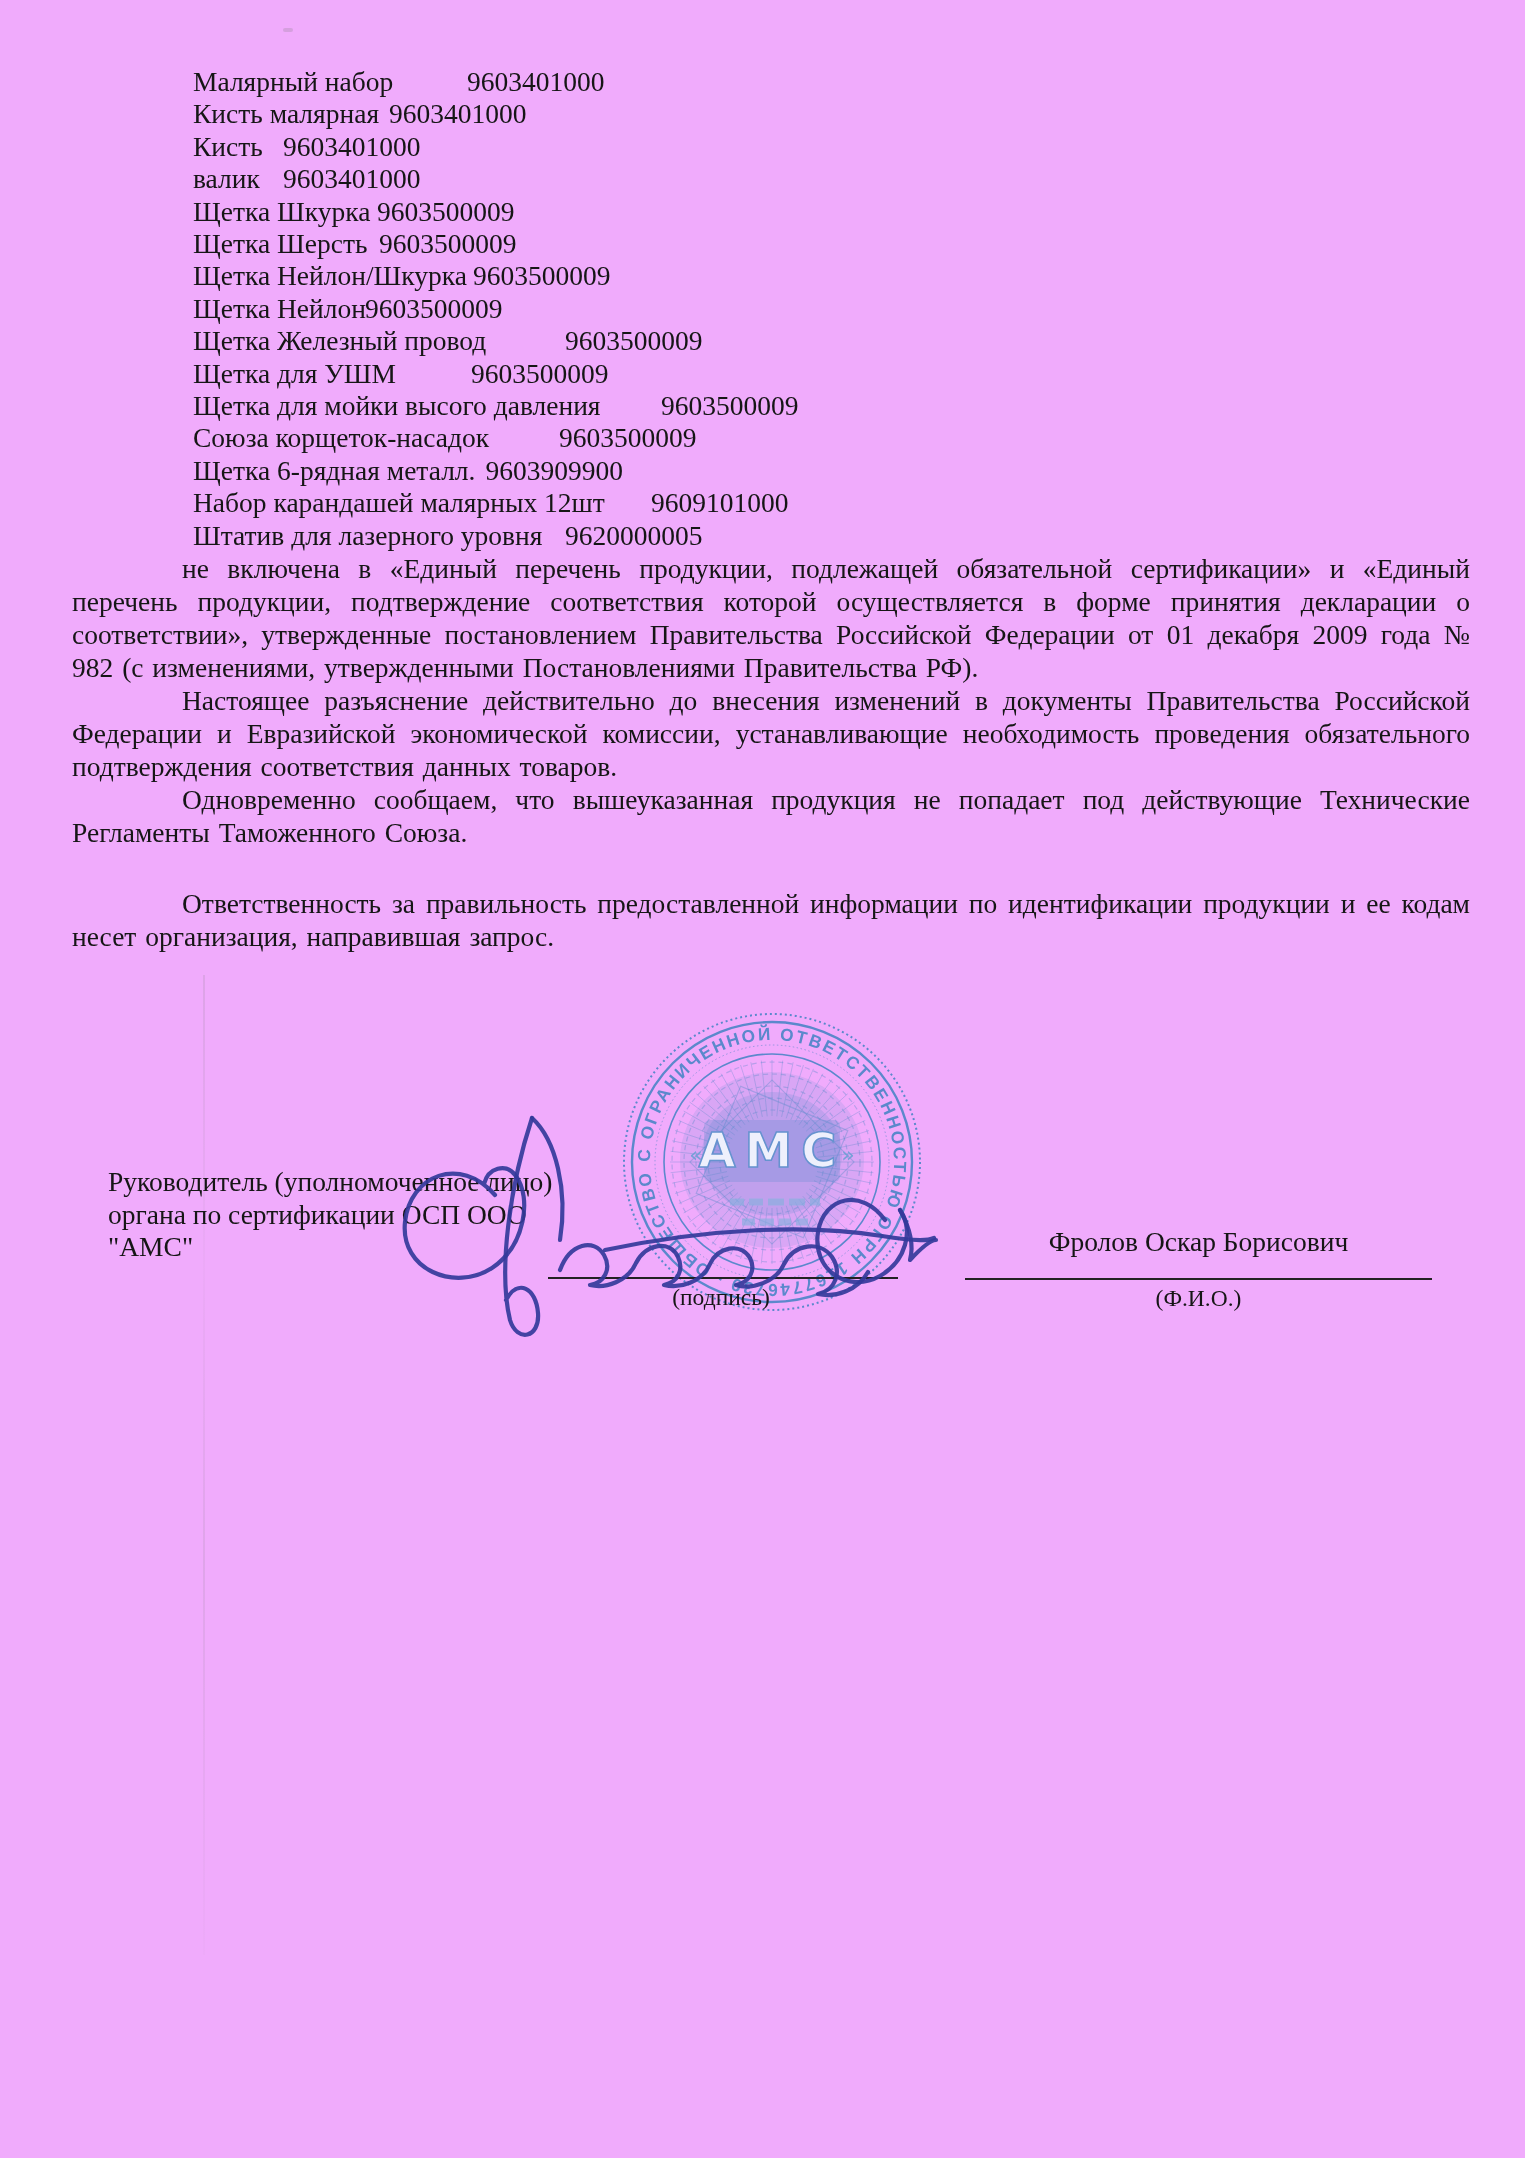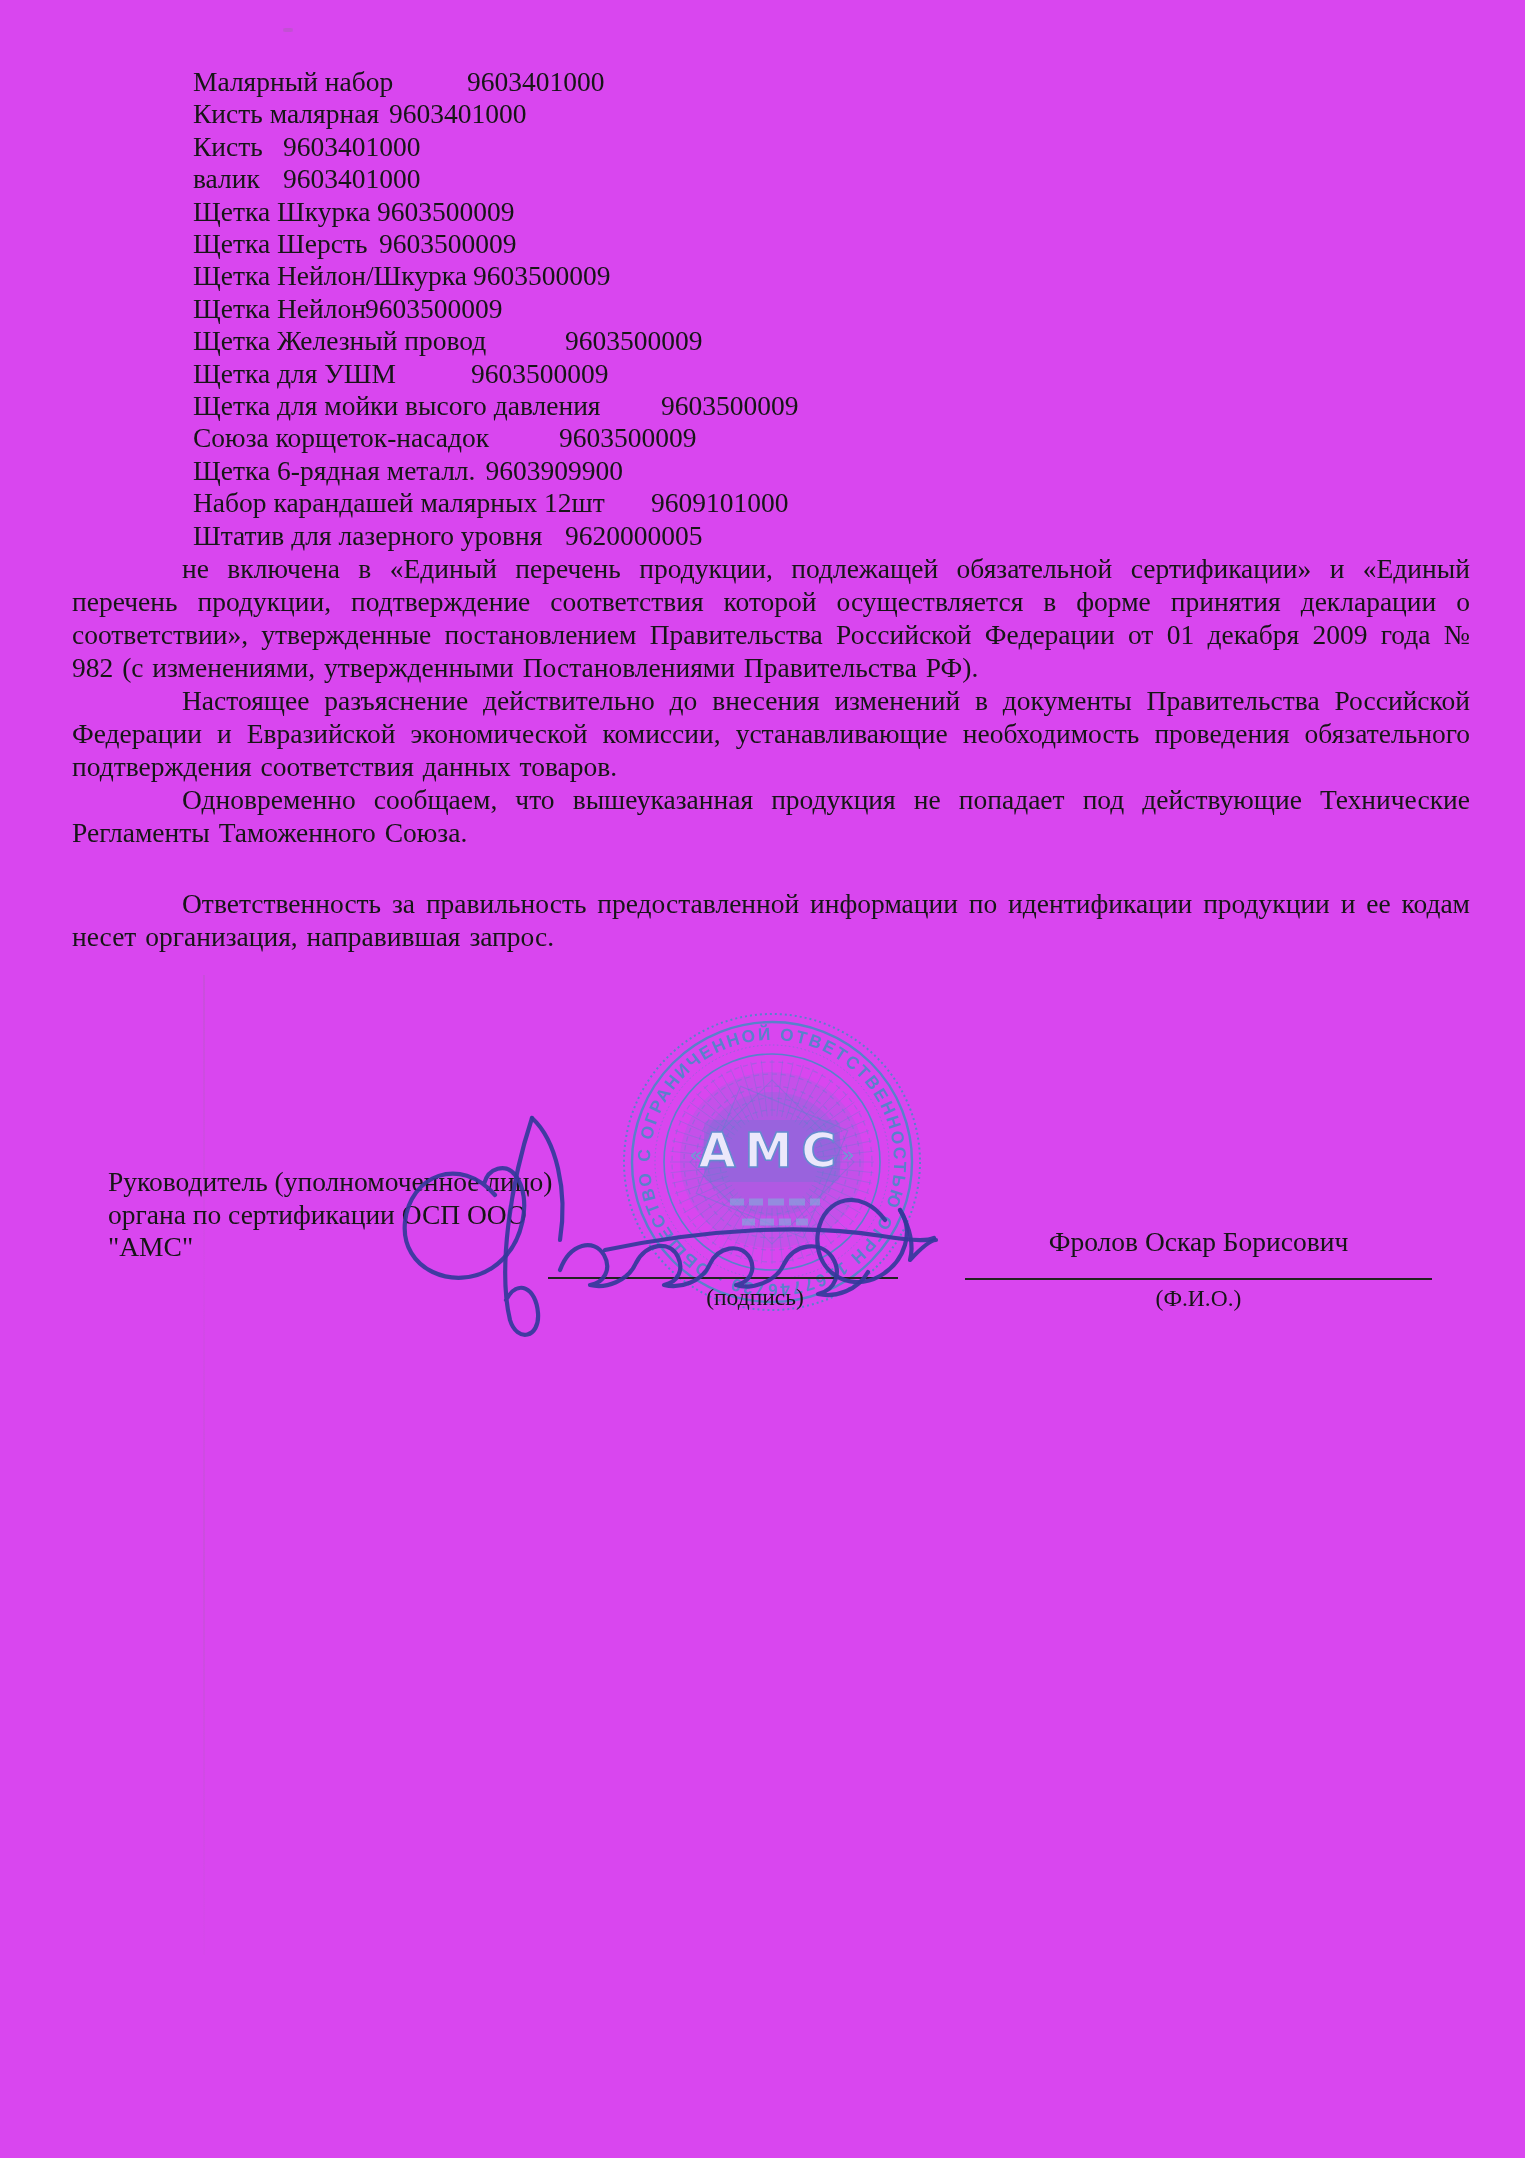--- a/index.html
+++ b/index.html
@@ -1,20 +1,20 @@
 <!DOCTYPE html>
 <html style="--stamp-blue: #4f86c8; --ink: #343a9b;"><head>
 <meta charset="utf-8">
 <title>Scanned certification letter</title>
 <style>
   html,body{margin:0;padding:0;background:#ffffff;}
   .page{
     position:relative;
     width:1525px;height:2158px;
-    background:#d946ef;
+    background:#f0abfc;
     font-family:"Liberation Serif", serif;
     color:#161616;
     overflow:hidden;
   }
   
   .doc-body{position:absolute;left:72px;top:66px;width:1398px;z-index:1;}
   .product-list{margin-left:121px;font-size:27.5px;line-height:32.4px;}
   .product-row{position:relative;white-space:nowrap;}
   .p-code.abs{position:absolute;top:0;}
   .p-code.inline{margin-left:10px;}
@@ -26,21 +26,21 @@
   .para.gap-top{margin-top:38px;}
   
   .sig-left{
     position:absolute;left:108px;top:1166px;width:480px;
     font-size:27.5px;line-height:32.5px;z-index:3;
   }
   .sig-line{position:absolute;height:0;border-top:2.2px solid #222;z-index:3;}
   #line-sign{left:548px;top:1277px;width:350px;}
   #line-name{left:965px;top:1278px;width:467px;}
   .caption{position:absolute;font-size:23.5px;text-align:center;z-index:3;}
-  #cap-sign{left:580px;top:1284px;width:350px;}
+  #cap-sign{left:546px;top:1284px;width:350px;}
   #cap-name{left:965px;top:1285px;width:467px;text-align:center;}
   #sig-name{
     position:absolute;left:965px;top:1226px;width:467px;
     text-align:center;font-size:27.5px;z-index:3;
   }
   
   :root{--stamp-blue:#4f86c8;--ink:#343a9b;}
   .stamp{
     position:absolute;left:612px;top:1002px;width:320px;height:320px;
     z-index:2;opacity:.92;filter:blur(.4px);

